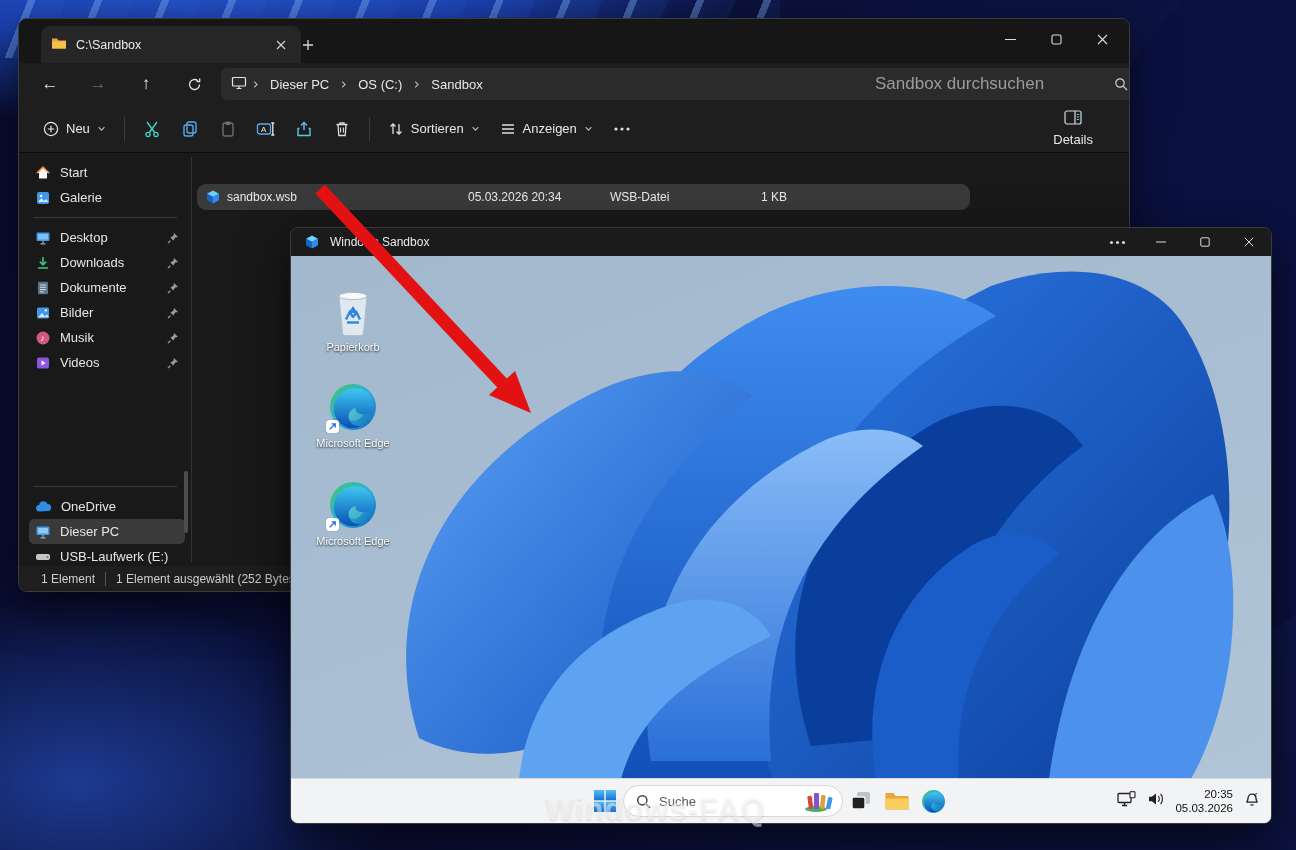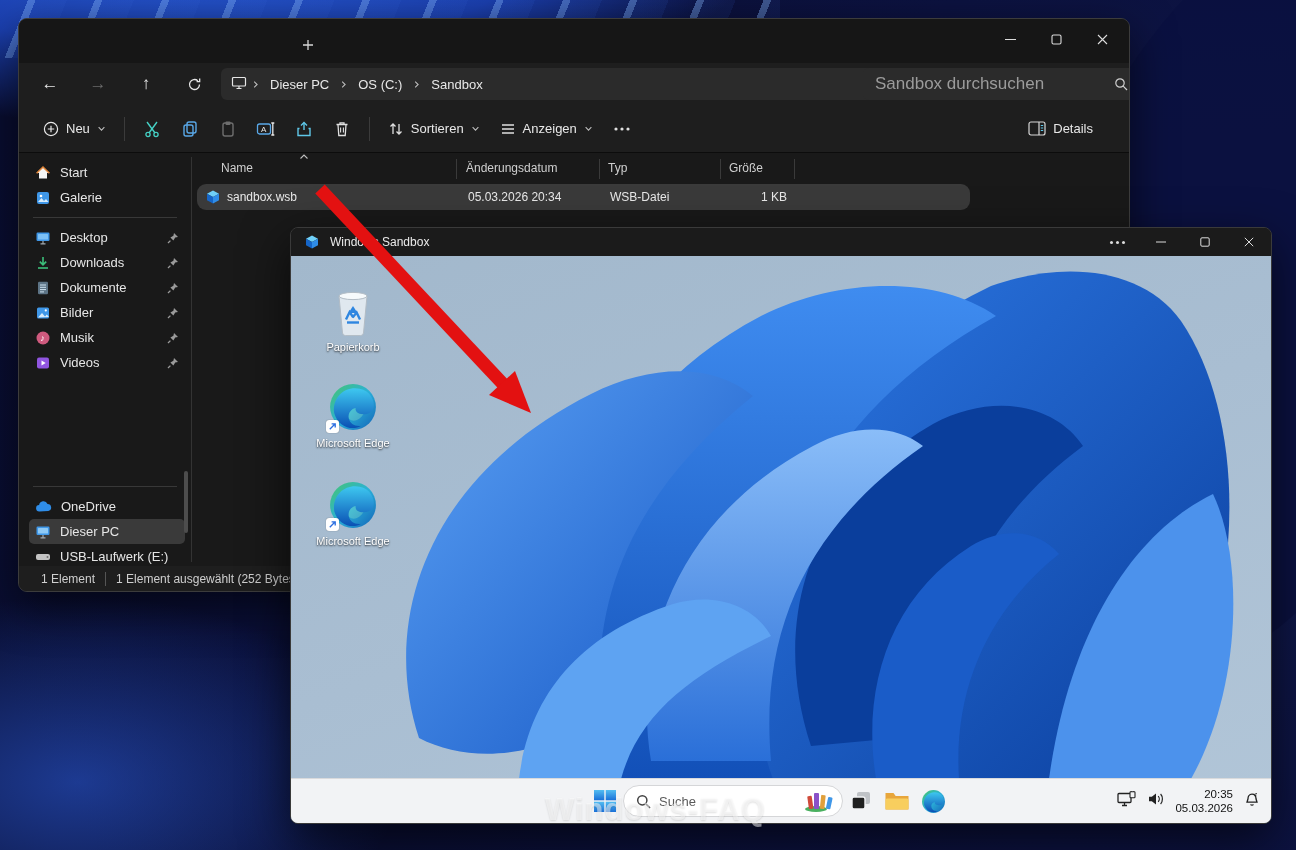--- a/index.html
+++ b/index.html
@@ -42,21 +42,21 @@
   .crumb{padding:2px 6px;border-radius:4px;}
   .searchbox{position:absolute;left:844px;top:5px;width:253px;height:32px;background:#2b2b2b;border-radius:6px;
     display:flex;align-items:center;padding:0 12px;color:#9b9b9b;font-size:17px;}
   .searchbox .ph{flex:1;}
 
   .ex-toolbar{position:absolute;left:0;top:86px;right:0;height:47px;background:#1e1e1e;border-bottom:1px solid #0c0c0c;
     display:flex;align-items:center;color:#e8e8e8;font-size:13px;}
   .tb-group{display:flex;align-items:center;gap:7px;padding:6px 10px;border-radius:5px;}
   .tb-btn{width:38px;height:34px;display:flex;align-items:center;justify-content:center;border-radius:5px;}
   .tb-sep{width:1px;height:24px;background:#3b3b3b;margin:0 8px;}
-  .tb-right{margin-left:auto;margin-right:26px;}
+  .tb-right{margin-left:auto;margin-right:26px;flex-direction:column;}
 
   .ex-body{position:absolute;left:0;top:134px;right:0;bottom:25px;background:#191919;}
   .sidebar{position:absolute;left:0;top:0;width:172px;bottom:0;padding-top:7px;}
   .side-item{display:flex;align-items:center;gap:9px;height:25px;margin:0 6px 0 10px;padding:0 6px;border-radius:5px;
     color:#e6e6e6;font-size:13px;}
   .side-item.sel{background:#3a3a3a;}
   .side-item .lbl{flex:1;white-space:nowrap;}
   .side-div{height:1px;background:#383838;margin:7px 14px;}
   .side-gap{height:104px;}
   .pane-sep{position:absolute;left:172px;top:4px;bottom:4px;width:1px;background:#333;}
@@ -113,20 +113,34 @@
 <div class="stage">
 
   <div class="wallpaper">
     <div class="streaks"></div>
     <div class="petal"></div>
   </div>
 
   <div class="explorer">
 
     <div class="ex-tabs">
+      <div class="ex-tab">
+        <span class="ic">
+          <svg width="16" height="16" viewBox="0 0 16 16">
+              <path d="M1 3.5h5l1.5 2H15v8H1z" fill="#e9a23e"></path>
+              <rect x="1" y="6.6" width="14" height="6.9" rx="1" fill="#f6c14a"></rect>
+            </svg>
+        </span>
+        <span class="tab-title">C:\Sandbox</span>
+        <span class="tab-close">
+          <svg width="10" height="10" viewBox="0 0 10 10">
+              <path d="M1 1l8 8M9 1l-8 8" stroke="#cfcfcf" stroke-width="1.2"></path>
+            </svg>
+        </span>
+      </div>
       <div class="newtab">
         <svg width="12" height="12" viewBox="0 0 12 12">
             <path d="M6 1v10M1 6h10" stroke="#d8d8d8" stroke-width="1.3"></path>
           </svg>
       </div>
       <div class="win-controls">
         <div class="win-btn">
             <svg width="11" height="11" viewBox="0 0 11 11">
               <path d="M0 5.5h11" stroke="#dcdcdc" stroke-width="1.1"></path>
             </svg>
@@ -383,33 +397,20 @@
               <circle cx="12.5" cy="5" r="1" fill="#6e6e6e"></circle>
             </svg>
           <span class="lbl">USB-Laufwerk (E:)</span>
         </div>
       </div>
 
       <div class="pane-sep"></div>
       <div class="scroll-thumb"></div>
 
       <div class="filearea">
-        <div class="cols">
-          <svg class="sort-caret" width="10" height="7" viewBox="0 0 10 7">
-              <path d="M1.5 5.5L5 2l3.5 3.5" fill="none" stroke="#bdbdbd" stroke-width="1.1"></path>
-            </svg>
-          <span class="col-lbl" style="left:26px">Name</span>
-          <div class="col-div" style="left:261px"></div>
-          <span class="col-lbl" style="left:271px">Änderungsdatum</span>
-          <div class="col-div" style="left:404px"></div>
-          <span class="col-lbl" style="left:413px">Typ</span>
-          <div class="col-div" style="left:525px"></div>
-          <span class="col-lbl" style="left:534px">Größe</span>
-          <div class="col-div" style="left:599px"></div>
-        </div>
         <div class="filerow">
           <svg class="ic" style="position:absolute;left:8px;top:5px" width="16" height="16" viewBox="0 0 16 16">
               <path d="M8 1.5l6 3.2L8 8 2 4.7z" fill="#6fd0f8"></path>
               <path d="M2 4.7L8 8v6.5l-6-3.3z" fill="#1565c8"></path>
               <path d="M14 4.7L8 8v6.5l6-3.3z" fill="#2f8de8"></path>
             </svg>
           <span style="left:30px">sandbox.wsb</span>
           <span style="left:271px">05.03.2026 20:34</span>
           <span style="left:413px">WSB-Datei</span>
           <span style="left:540px;width:50px;text-align:right">1 KB</span>

